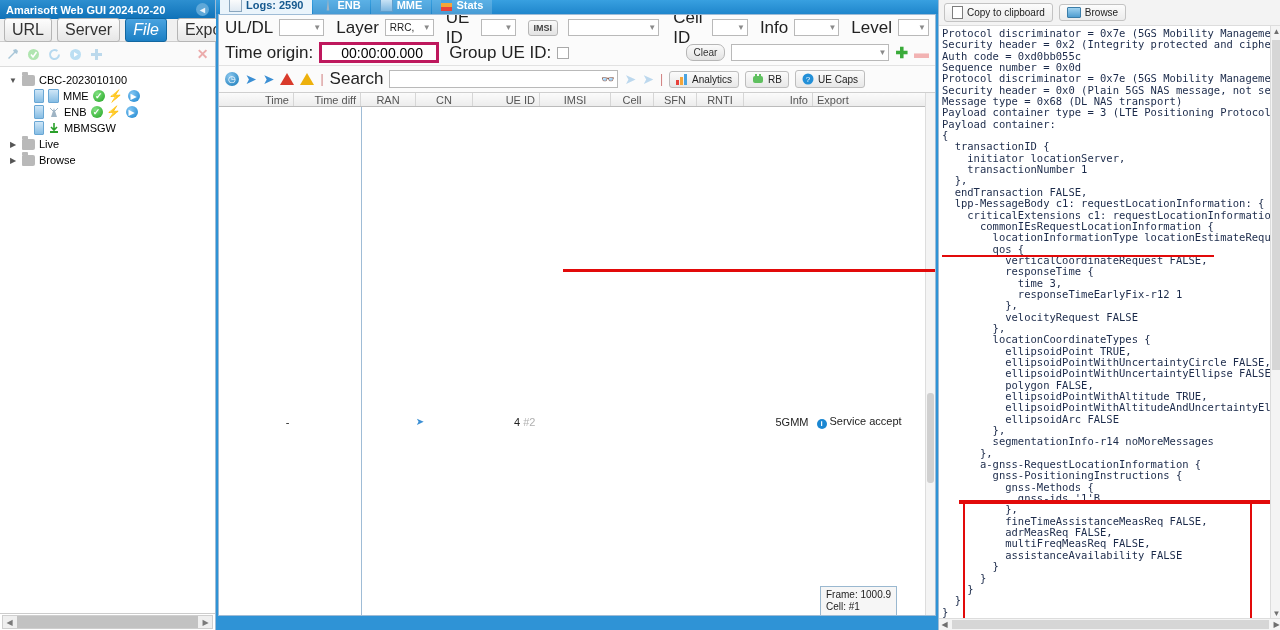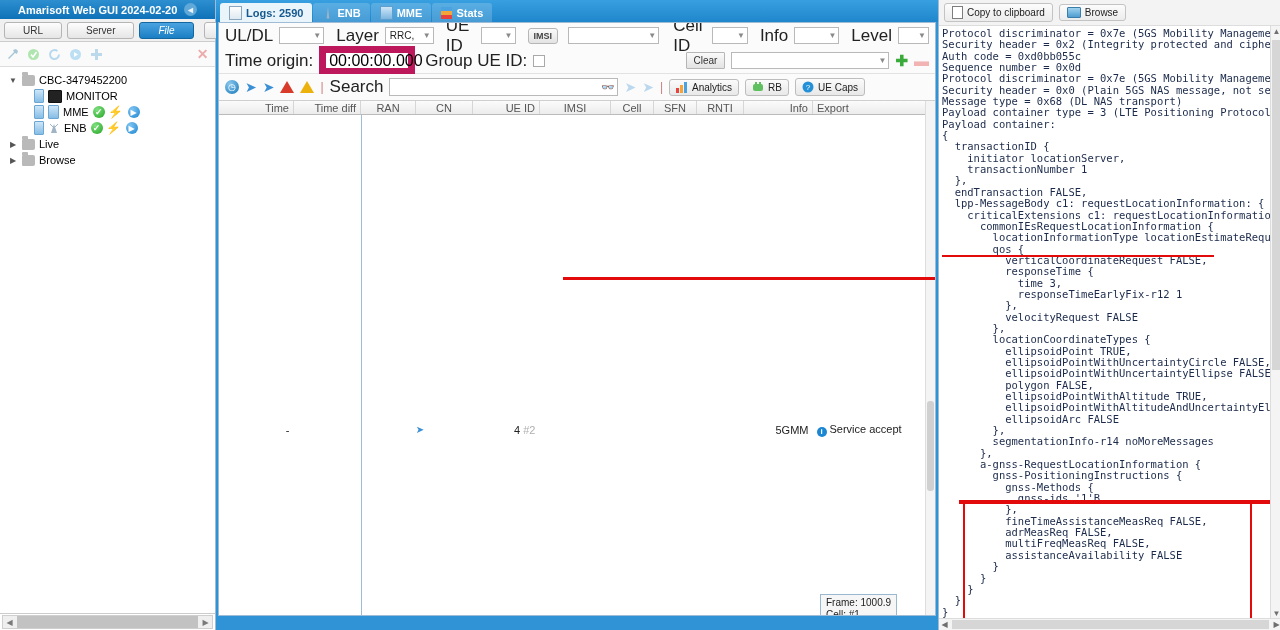--- a/index.html
+++ b/index.html
@@ -7,27 +7,27 @@
     width:1280px;height:630px;overflow:hidden;
     font-family:"Liberation Sans",sans-serif;font-size:11px;color:#000;
     background:#fff;
   }
   .app{display:flex;width:1280px;height:630px;}
 
   
   .left{width:215px;height:630px;display:flex;flex-direction:column;background:#fff;border-right:1px solid #9fbcd6;}
   .left-title{
     height:19px;background:#1b7fc4;color:#fff;font-size:11px;font-weight:bold;
-    display:flex;align-items:center;padding:0 18px;justify-content:space-between;
+    display:flex;align-items:center;padding:0 6px;justify-content:space-between;
     background:linear-gradient(#2d8fd0,#0f72b8);
   }
   .collapse-ico{width:13px;height:13px;border-radius:50%;background:#5fa8d8;color:#eaf4fb;
     font-size:9px;display:flex;align-items:center;justify-content:center;}
   .left-toolbar{height:22px;background:#f0f0f0;border-bottom:1px solid #ccc;display:flex;align-items:center;padding:0 4px;gap:5px;}
-  .lbtn{font-size:10px;padding:2px 18px;border:1px solid #b5b5b5;border-radius:3px;background:linear-gradient(#fdfdfd,#e6e6e6);color:#333;}
+  .lbtn{font-size:16px;padding:2px 7px;border:1px solid #b5b5b5;border-radius:3px;background:linear-gradient(#fdfdfd,#e6e6e6);color:#333;}
   .lbtn.sel{background:linear-gradient(#4aa3e0,#1b7fc4);border-color:#1267a0;color:#fff;font-style:italic;}
   .lsp{flex:1;}
   .left-toolbar2{height:24px;background:#fafafa;border-bottom:1px solid #ddd;display:flex;align-items:center;padding:0 6px;gap:8px;}
   .ic{width:13px;height:13px;display:inline-block;opacity:.45;}
   .ic.x{color:#e06b6b;opacity:.55;font-size:14px;line-height:13px;font-weight:bold;text-align:center;}
   .tree{flex:1;padding:5px 0 0 4px;overflow:hidden;background:#fff;}
   .tnode{display:flex;align-items:center;height:16px;gap:4px;white-space:nowrap;font-size:11px;}
   .arrow{width:10px;color:#555;font-size:8px;text-align:center;}
   .folder{width:13px;height:11px;background:#b9b9b9;border-radius:1px 2px 2px 1px;position:relative;}
   .folder:before{content:"";position:absolute;top:-3px;left:0;width:6px;height:3px;background:#b9b9b9;border-radius:1px 1px 0 0;}
@@ -41,43 +41,43 @@
     display:flex;align-items:center;justify-content:center;}
   .left-bottom{height:16px;border-top:1px solid #ccc;background:#fff;display:flex;align-items:center;}
   .lhscroll{flex:1;height:12px;margin:0 2px;background:#efefef;border:1px solid #cfcfcf;position:relative;}
   .lhscroll .thumb{position:absolute;left:14px;right:14px;top:0;bottom:0;background:#c2c2c2;}
   .lhscroll .a1,.lhscroll .a2{position:absolute;top:0;bottom:0;width:13px;background:#efefef;color:#7a7a7a;font-size:8px;
     display:flex;align-items:center;justify-content:center;}
   .lhscroll .a1{left:0;} .lhscroll .a2{right:0;}
 
   
   .center{width:722px;height:630px;background:#2f93d6;display:flex;flex-direction:column;}
-  .tabbar{height:22px;display:flex;align-items:flex-end;padding-left:4px;gap:1px;
+  .tabbar{height:14px;display:flex;align-items:flex-end;padding-left:4px;gap:1px;
     background:linear-gradient(#38a0e0,#1f86cc);}
   .tab{height:19px;display:flex;align-items:center;gap:4px;padding:0 9px;font-size:11px;font-weight:bold;color:#fff;
     background:rgba(255,255,255,.18);border-radius:3px 3px 0 0;}
   .tab.active{background:#eaf4fb;color:#15598f;}
   .tabico{width:11px;height:12px;display:inline-block;}
   .tabico.doc{background:linear-gradient(#fdfdfd,#dfe9f2);border:1px solid #8aa6bd;}
   .tabico.enb{background:#9fb4c4;clip-path:polygon(50% 0,62% 100%,38% 100%);}
   .tabico.mme{background:linear-gradient(#cfe6f7,#7db6e0);border:1px solid #5f9ecd;}
   .tabico.stats{background:linear-gradient(to top,#e8423c 33%,#f3a53a 33%,#f3a53a 66%,#4aa3e0 66%);}
   .panelbody{flex:1;margin:0 2px 3px 2px;background:#fff;border:1px solid #9fbcd6;display:flex;flex-direction:column;overflow:hidden;}
 
   .filters{background:#fbfbfb;border-bottom:1px solid #e2e2e2;}
   .frow{display:flex;align-items:center;height:25px;padding:0 6px;gap:6px;}
   .flab{font-size:17px;color:#222;}
   .sel-box{height:15px;border:1px solid #b9b9b9;background:#fff;display:flex;align-items:center;
     justify-content:space-between;padding:0 2px 0 4px;font-size:10px;color:#222;}
   .caret{color:#8a8a8a;font-size:8px;}
   .imsi-btn{font-size:9px;font-weight:bold;color:#444;background:linear-gradient(#fafafa,#e3e3e3);
     border:1px solid #b6b6b6;border-radius:3px;padding:2px 5px;}
-  .txtin{height:15px;border:7px solid #be185d;background:#fff;font-size:16px;padding:0 3px;display:flex;align-items:center;}
+  .txtin{height:15px;border:3px solid #be185d;background:#fff;font-size:14px;padding:0 19px;display:flex;align-items:center;}
   .chk{width:10px;height:10px;border:1px solid #a9a9a9;background:#fff;display:inline-block;}
-  .clearbtn{font-size:10px;border:1px solid #b6b6b6;border-radius:1px;background:linear-gradient(#fafafa,#e3e3e3);padding:2px 7px;color:#333;}
+  .clearbtn{font-size:10px;border:1px solid #b6b6b6;border-radius:7px;background:linear-gradient(#fafafa,#e3e3e3);padding:2px 7px;color:#333;}
   .plus{color:#3aab3a;font-size:15px;font-weight:bold;line-height:12px;}
   .minus{color:#f2b3b3;font-size:15px;font-weight:bold;line-height:12px;}
 
   .actionrow{display:flex;align-items:center;height:26px;padding:0 6px;gap:6px;background:#fbfbfb;border-bottom:1px solid #cfcfcf;}
   .cico{width:14px;height:14px;border-radius:50%;background:radial-gradient(circle at 35% 30%,#8cc8ee,#1277b8);color:#fff;font-size:9px;
     display:flex;align-items:center;justify-content:center;}
   .arr{font-size:14px;color:#3b8fd4;line-height:14px;}
   .arr.dim{color:#bcd8ee;}
   .warn-red{width:0;height:0;border-left:7px solid transparent;border-right:7px solid transparent;border-bottom:12px solid #d93b2b;}
   .warn-yel{width:0;height:0;border-left:7px solid transparent;border-right:7px solid transparent;border-bottom:12px solid #edb10d;}
@@ -186,28 +186,23 @@
         </svg>
       <span class="lsp"></span>
       <span class="ic x">✕</span>
     </div>
 
     <div class="tree">
 
       <div class="tnode" style="padding-left:4px">
         <span class="arrow">▼</span>
         <span class="folder"></span>
-        <span>CBC-3479452200</span>
-      </div>
-
-      <div class="tnode" style="padding-left:30px">
-        <span class="srvico"></span>
-        <span class="mico"></span>
-        <span>MONITOR</span>
-      </div>
+        <span>CBC-2023010100</span>
+      </div>
+
 
       <div class="tnode" style="padding-left:30px">
         <span class="srvico"></span>
         <span class="mmeico"></span>
         <span>MME</span>
         <span class="okico">✓</span>
         <span class="boltico">⚡</span>
         <span class="playico">▶</span>
       </div>
 
@@ -216,20 +211,28 @@
         <svg width="12" height="12">
             <path d="M6 2 L9 11 L3 11 Z" fill="#9fb4c4"></path>
             <path d="M2 2 L6 6 L10 2" stroke="#9fb4c4" stroke-width="1" fill="none"></path>
           </svg>
         <span>ENB</span>
         <span class="okico">✓</span>
         <span class="boltico">⚡</span>
         <span class="playico">▶</span>
       </div>
 
+      <div class="tnode" style="padding-left:30px">
+        <span class="srvico"></span>
+        <svg width="12" height="12">
+            <path d="M6 1 L6 7 M3 5 L6 8 L9 5" stroke="#2aa02a" stroke-width="1.6" fill="none"></path>
+            <rect x="2" y="9" width="8" height="2" fill="#2aa02a"></rect>
+          </svg>
+        <span>MBMSGW</span>
+      </div>
 
 
       <div class="tnode" style="padding-left:4px">
         <span class="arrow">▶</span>
         <span class="folder"></span>
         <span>Live</span>
       </div>
 
       <div class="tnode" style="padding-left:4px">
         <span class="arrow">▶</span>

